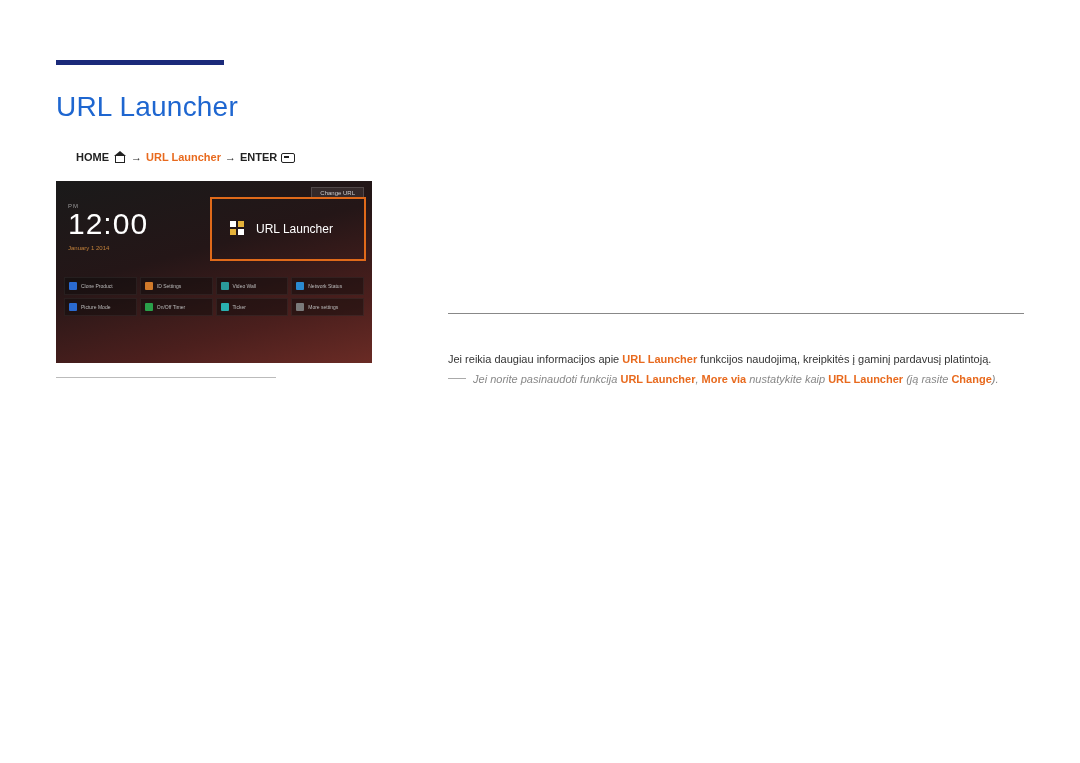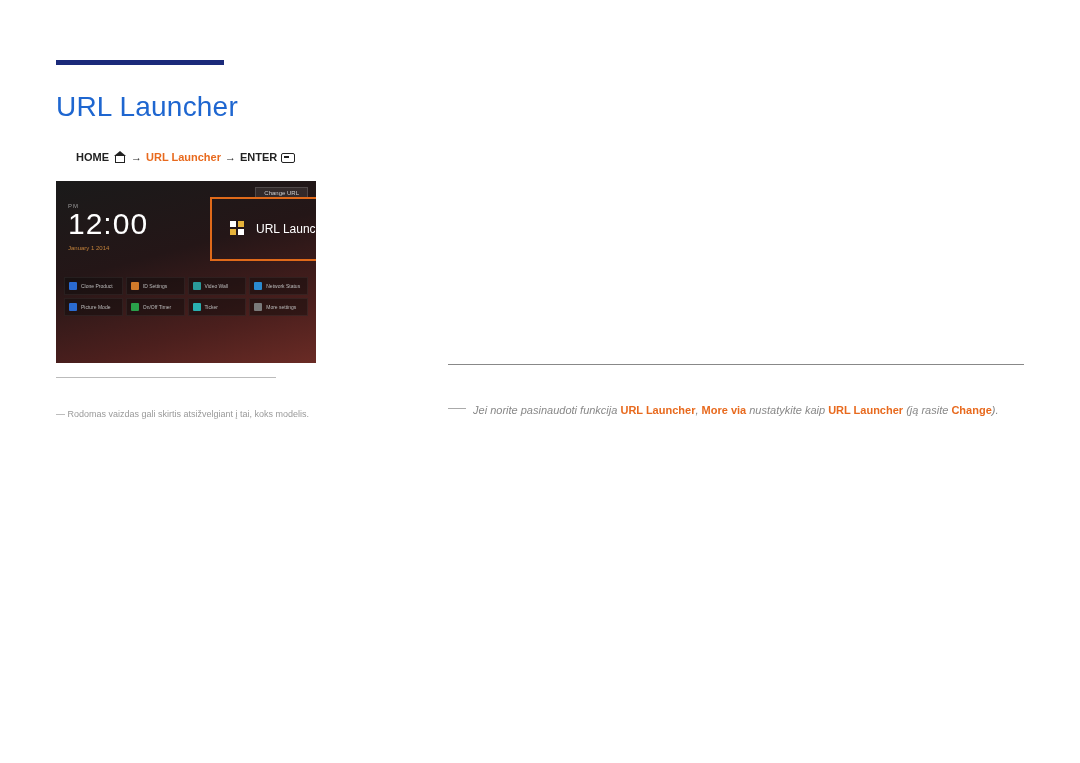--- a/index.html
+++ b/index.html
@@ -67,21 +67,21 @@
   .breadcrumb .enter-icon::before{
     content:''; position:absolute; left:0; top:1px; width:12px; height:8px; border:1px solid #222; border-radius:2px;
   }
   .breadcrumb .enter-icon::after{
     content:''; position:absolute; left:3px; top:4px; width:5px; height:2px; background:#222;
   }
   .arrow { font-weight:400; color:#222; }
 
   
   .screenshot {
-    width: 260px;
+    width: 316px;
     height: 182px;
     background: linear-gradient(165deg, #1a1a1a 0%, #241617 40%, #4b1f1d 75%, #6a2b25 100%);
     position: relative;
     overflow: hidden;
   }
   .ss-header {
     position:absolute; right:8px; top:6px;
     background: rgba(255,255,255,0.08);
     border:1px solid rgba(255,255,255,0.15);
     color:#ccc;
@@ -222,23 +222,25 @@
             <div class="lbl">Ticker</div>
           </div>
           <div class="ss-btn">
             <div class="dot c-grey"></div>
             <div class="lbl">More settings</div>
           </div>
         </div>
     </div>
 
     <div class="footnote-divider"></div>
-    <div class="footnote">― <span>Rodomas vaizdas gali skirtis atsižvelgiant į tai, koks modelis.</span></div>
   </div>
 
   <div class="right-col">
     <div class="right-rule"></div>
+    <p>
+      <span>Jei reikia daugiau informacijos apie </span><span class="orange">URL Launcher</span><span> funkcijos naudojimą, kreipkitės į gaminį pardavusį platintoją.</span>
+    </p>
     <p>
       <span class="dash"></span>
       <span class="muted">Jei norite pasinaudoti funkcija </span><span class="orange">URL Launcher</span><span class="muted">, </span><span class="orange">More via</span><span class="muted"> nustatykite kaip </span><span class="orange">URL Launcher</span><span class="muted"> (ją rasite </span><span class="orange">Change</span><span class="muted">).</span>
     </p>
   </div>
 </div>
 
 </body></html>

